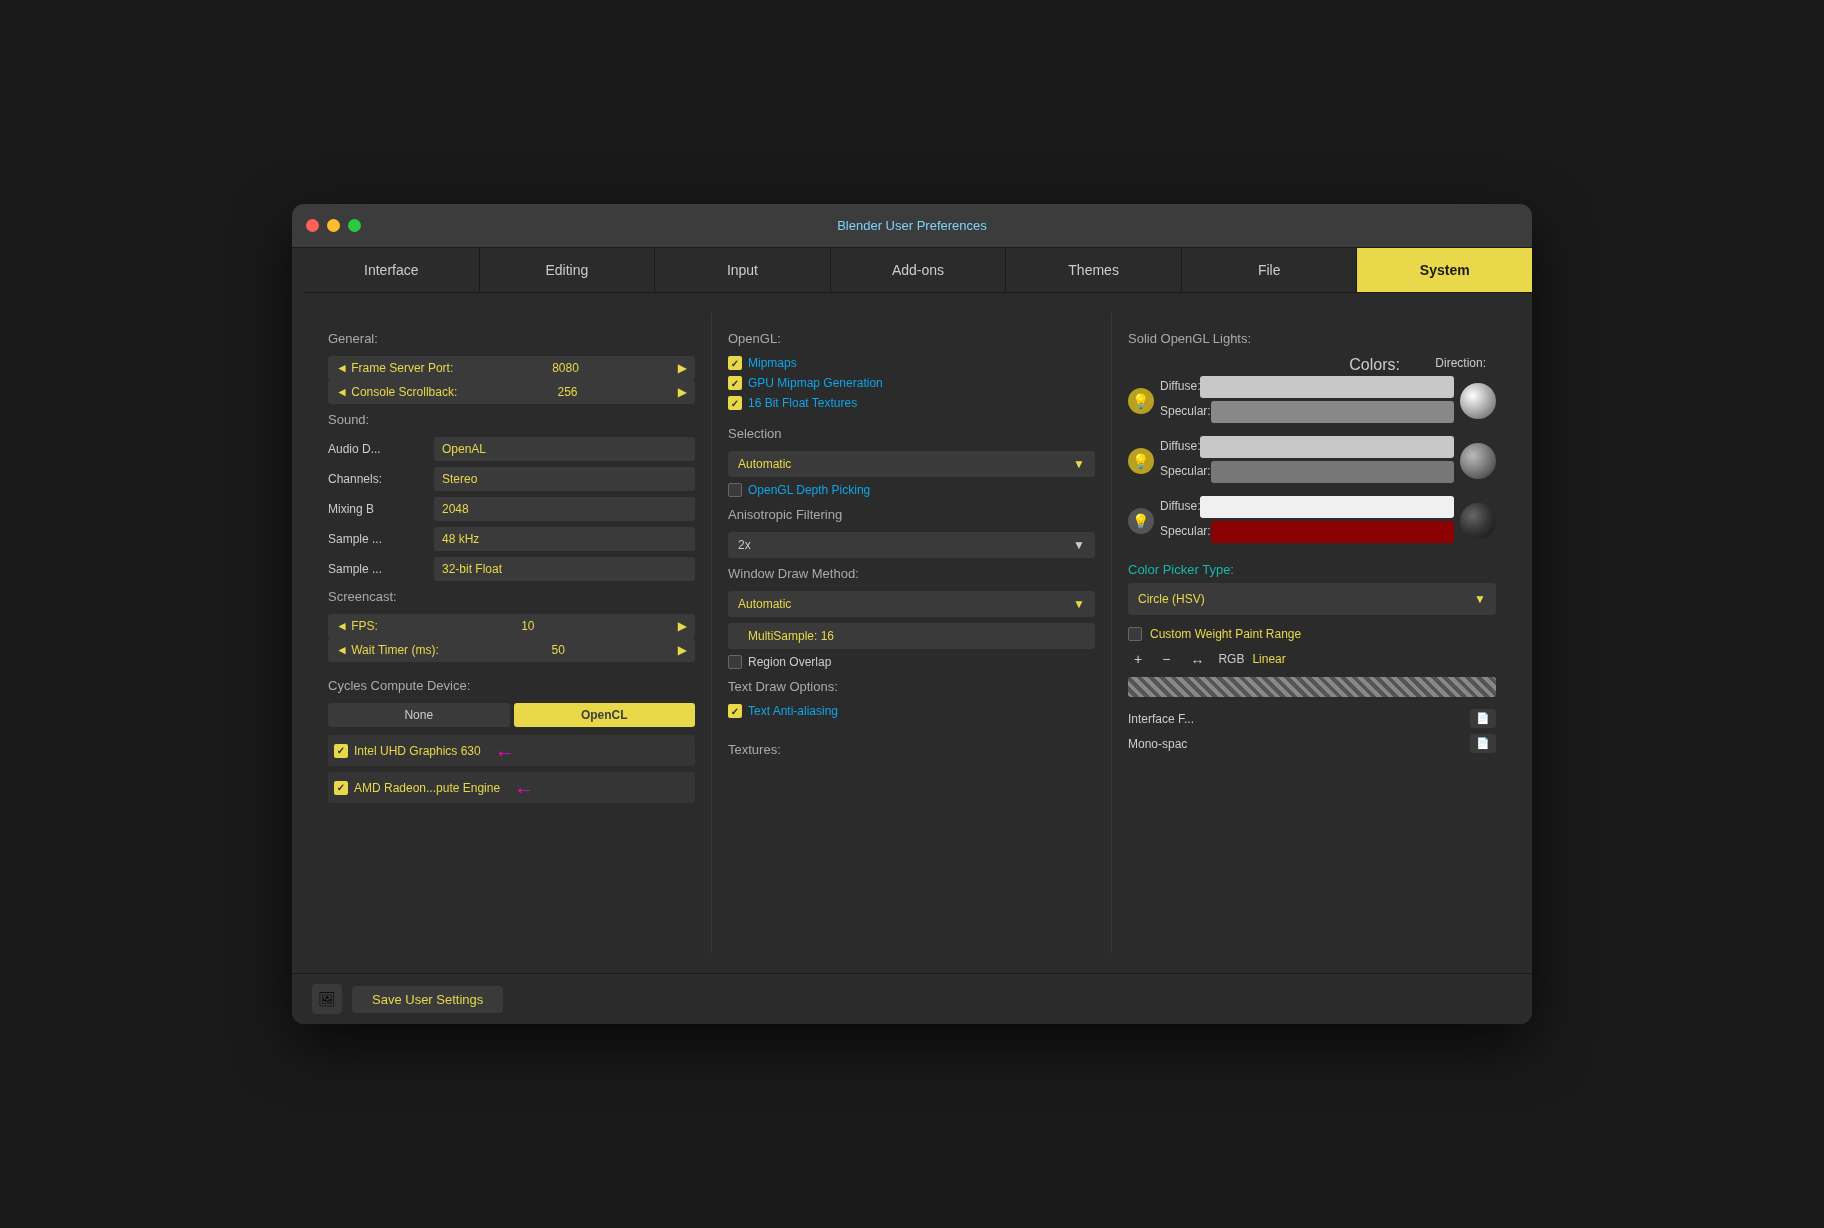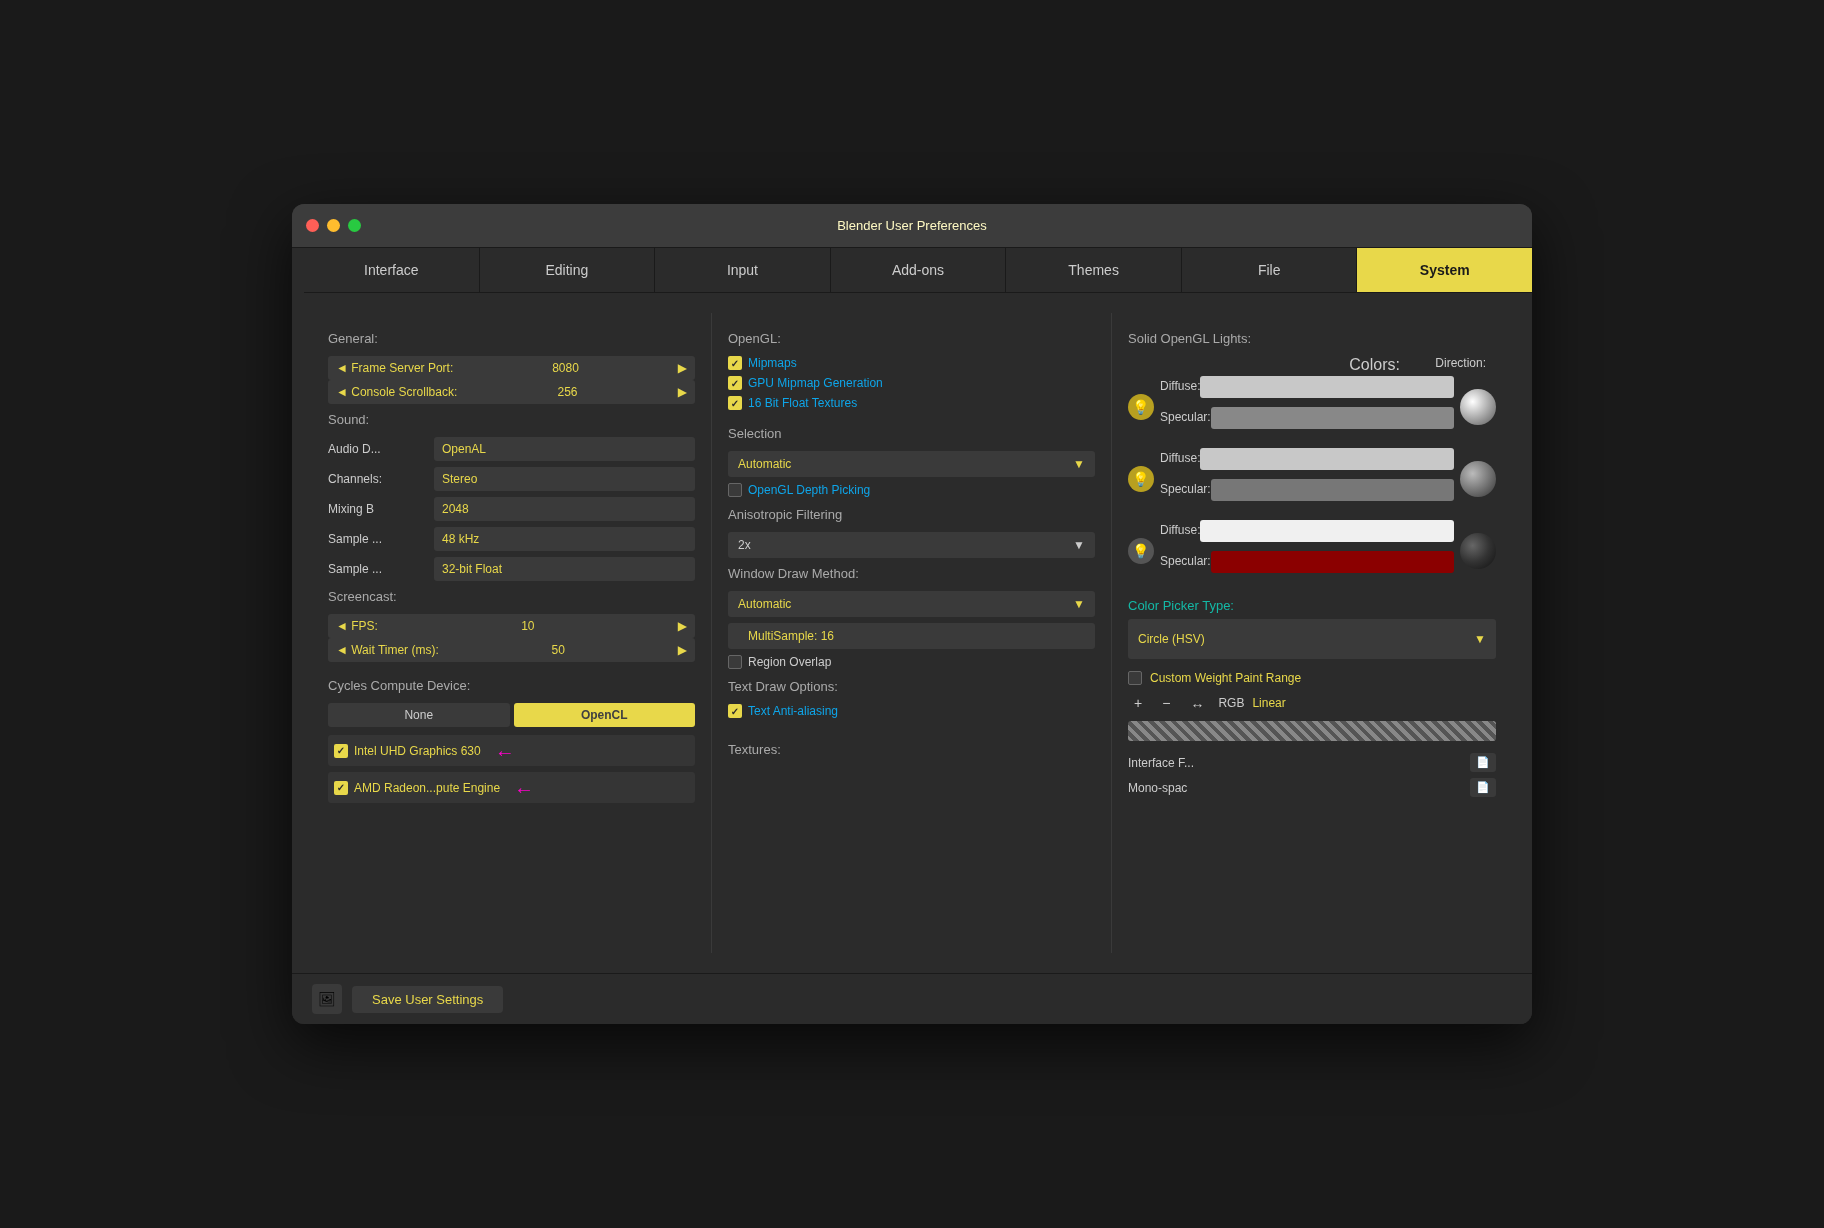--- a/index.html
+++ b/index.html
@@ -35,21 +35,21 @@
     }
     .traffic-light {
       width: 13px;
       height: 13px;
       border-radius: 50%;
     }
     .tl-red { background: #ff5f57; }
     .tl-yellow { background: #ffbd2e; }
     .tl-green { background: #28ca41; }
     .title-bar-text {
-      color: #fef9c3;
+      color: #7dd3fc;
       font-size: 13px;
       font-weight: 500;
     }
     .nav-bar {
       background: #2b2b2b;
       display: flex;
       border-bottom: 1px solid #1a1a1a;
       margin-left: 12px;
     }
     .nav-tab {
@@ -274,37 +274,37 @@
       flex: 1;
     }
     .light-label {
       color: #ccc;
       font-size: 12px;
       margin-bottom: 2px;
     }
     .swatch-row {
       display: flex;
       align-items: center;
-      margin-bottom: 9px;
+      margin-bottom: 3px;
     }
     .color-picker-section {
       margin-top: 16px;
     }
     .color-picker-label {
       color: #14b8a6;
       font-size: 13px;
       margin-bottom: 6px;
     }
     .picker-dropdown {
       background: #3a3a3a;
       color: #e8d84a;
       font-size: 12px;
       padding: 4px 10px;
       border-radius: 3px;
-      height: 40px;
+      height: 32px;
       display: flex;
       align-items: center;
       justify-content: space-between;
       margin-bottom: 12px;
     }
     .custom-weight {
       display: flex;
       align-items: center;
       gap: 8px;
       margin-bottom: 8px;

